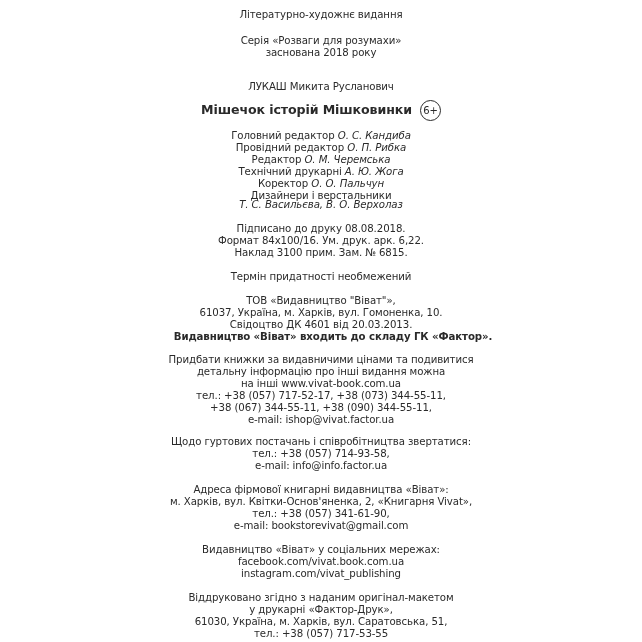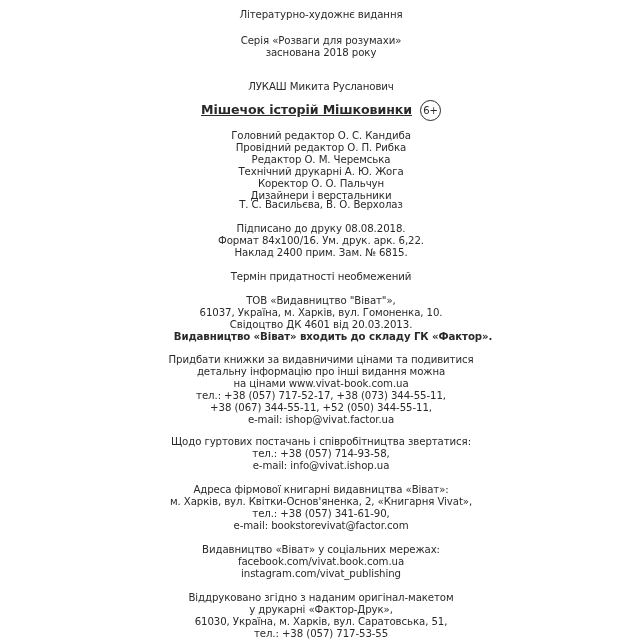--- a/index.html
+++ b/index.html
@@ -1,22 +1,22 @@
 <!DOCTYPE html>
 <html><head>
 <meta charset="utf-8">
 <style>
   html, body { margin:0; padding:0; background:#ffffff; }
   body { width:642px; height:642px; overflow:hidden; position:relative;
          font-family:"DejaVu Sans", sans-serif; color:#2a2a2a; }
   .page { position:absolute; left:0; top:0; width:642px; text-align:center; }
   .line { position:absolute; left:0; width:642px; text-align:center; font-size:10.2px; line-height:13px; white-space:nowrap; letter-spacing:-0.1px; }
-  .i { }
+  .i { font-style:italic; }
   .b { font-weight:bold;padding-left:12px; }
-  .title { font-size:12.6px; font-weight:bold; line-height:16px;text-decoration:underline; }
+  .title { font-size:12.6px; font-weight:bold; line-height:16px; }
   .badge { display:inline-block; border:1px solid #2a2a2a; border-radius:50%; width:19px; height:19px; line-height:19px; font-size:10px; text-align:center; margin-left:8px; vertical-align:middle; font-weight:normal; }
 </style>
 </head>
 <body>
 
 <div class="page">
 
   <div class="line" style="top:8px">Літературно-художнє видання</div>
 
   <div class="line" style="top:34px">Серія «Розваги для розумахи»</div>
@@ -31,44 +31,44 @@
   <div class="line" style="top:129px"><span>Головний редактор</span> <span class="i">О. С. Кандиба</span></div>
   <div class="line" style="top:141px"><span>Провідний редактор</span> <span class="i">О. П. Рибка</span></div>
   <div class="line" style="top:153px"><span>Редактор</span> <span class="i">О. М. Черемська</span></div>
   <div class="line" style="top:165px"><span>Технічний друкарні</span> <span class="i">А. Ю. Жога</span></div>
   <div class="line" style="top:177px"><span>Коректор</span> <span class="i">О. О. Пальчун</span></div>
   <div class="line" style="top:189px">Дизайнери і верстальники</div>
   <div class="line i" style="top:198px">Т. С. Васильєва, В. О. Верхолаз</div>
 
   <div class="line" style="top:222px">Підписано до друку 08.08.2018.</div>
   <div class="line" style="top:234px">Формат 84x100/16. Ум. друк. арк. 6,22.</div>
-  <div class="line" style="top:246px">Наклад 2400 прим. Зам. № 6815.</div>
+  <div class="line" style="top:246px">Наклад 3100 прим. Зам. № 6815.</div>
 
   <div class="line" style="top:270px">Термін придатності необмежений</div>
 
   <div class="line" style="top:294px">ТОВ «Видавництво "Віват"»,</div>
   <div class="line" style="top:306px">61037, Україна, м. Харків, вул. Гомоненка, 10.</div>
   <div class="line" style="top:318px">Свідоцтво ДК 4601 від 20.03.2013.</div>
   <div class="line b" style="top:330px">Видавництво «Віват» входить до складу ГК «Фактор».</div>
 
   <div class="line" style="top:353px">Придбати книжки за видавничими цінами та подивитися</div>
   <div class="line" style="top:365px">детальну інформацію про інші видання можна</div>
-  <div class="line" style="top:377px">на цінами www.vivat-book.com.ua</div>
+  <div class="line" style="top:377px">на інші www.vivat-book.com.ua</div>
   <div class="line" style="top:389px">тел.: +38 (057) 717-52-17, +38 (073) 344-55-11,</div>
-  <div class="line" style="top:401px">+38 (067) 344-55-11, +52 (050) 344-55-11,</div>
+  <div class="line" style="top:401px">+38 (067) 344-55-11, +38 (090) 344-55-11,</div>
   <div class="line" style="top:413px">e-mail: ishop@vivat.factor.ua</div>
 
   <div class="line" style="top:435px">Щодо гуртових постачань і співробітництва звертатися:</div>
   <div class="line" style="top:447px">тел.: +38 (057) 714-93-58,</div>
-  <div class="line" style="top:459px">e-mail: info@vivat.ishop.ua</div>
+  <div class="line" style="top:459px">e-mail: info@info.factor.ua</div>
 
   <div class="line" style="top:483px">Адреса фірмової книгарні  видавництва «Віват»:</div>
   <div class="line" style="top:495px">м. Харків, вул. Квітки-Основ'яненка, 2, «Книгарня Vivat»,</div>
   <div class="line" style="top:507px">тел.: +38 (057) 341-61-90,</div>
-  <div class="line" style="top:519px">e-mail: bookstorevivat@factor.com</div>
+  <div class="line" style="top:519px">e-mail: bookstorevivat@gmail.com</div>
 
   <div class="line" style="top:543px">Видавництво «Віват» у соціальних мережах:</div>
   <div class="line" style="top:555px">facebook.com/vivat.book.com.ua</div>
   <div class="line" style="top:567px">instagram.com/vivat_publishing</div>
 
   <div class="line" style="top:591px">Віддруковано згідно з наданим оригінал-макетом</div>
   <div class="line" style="top:603px">у друкарні «Фактор-Друк»,</div>
   <div class="line" style="top:615px">61030, Україна,  м. Харків, вул. Саратовська, 51,</div>
   <div class="line" style="top:627px">тел.: +38 (057) 717-53-55</div>
 

